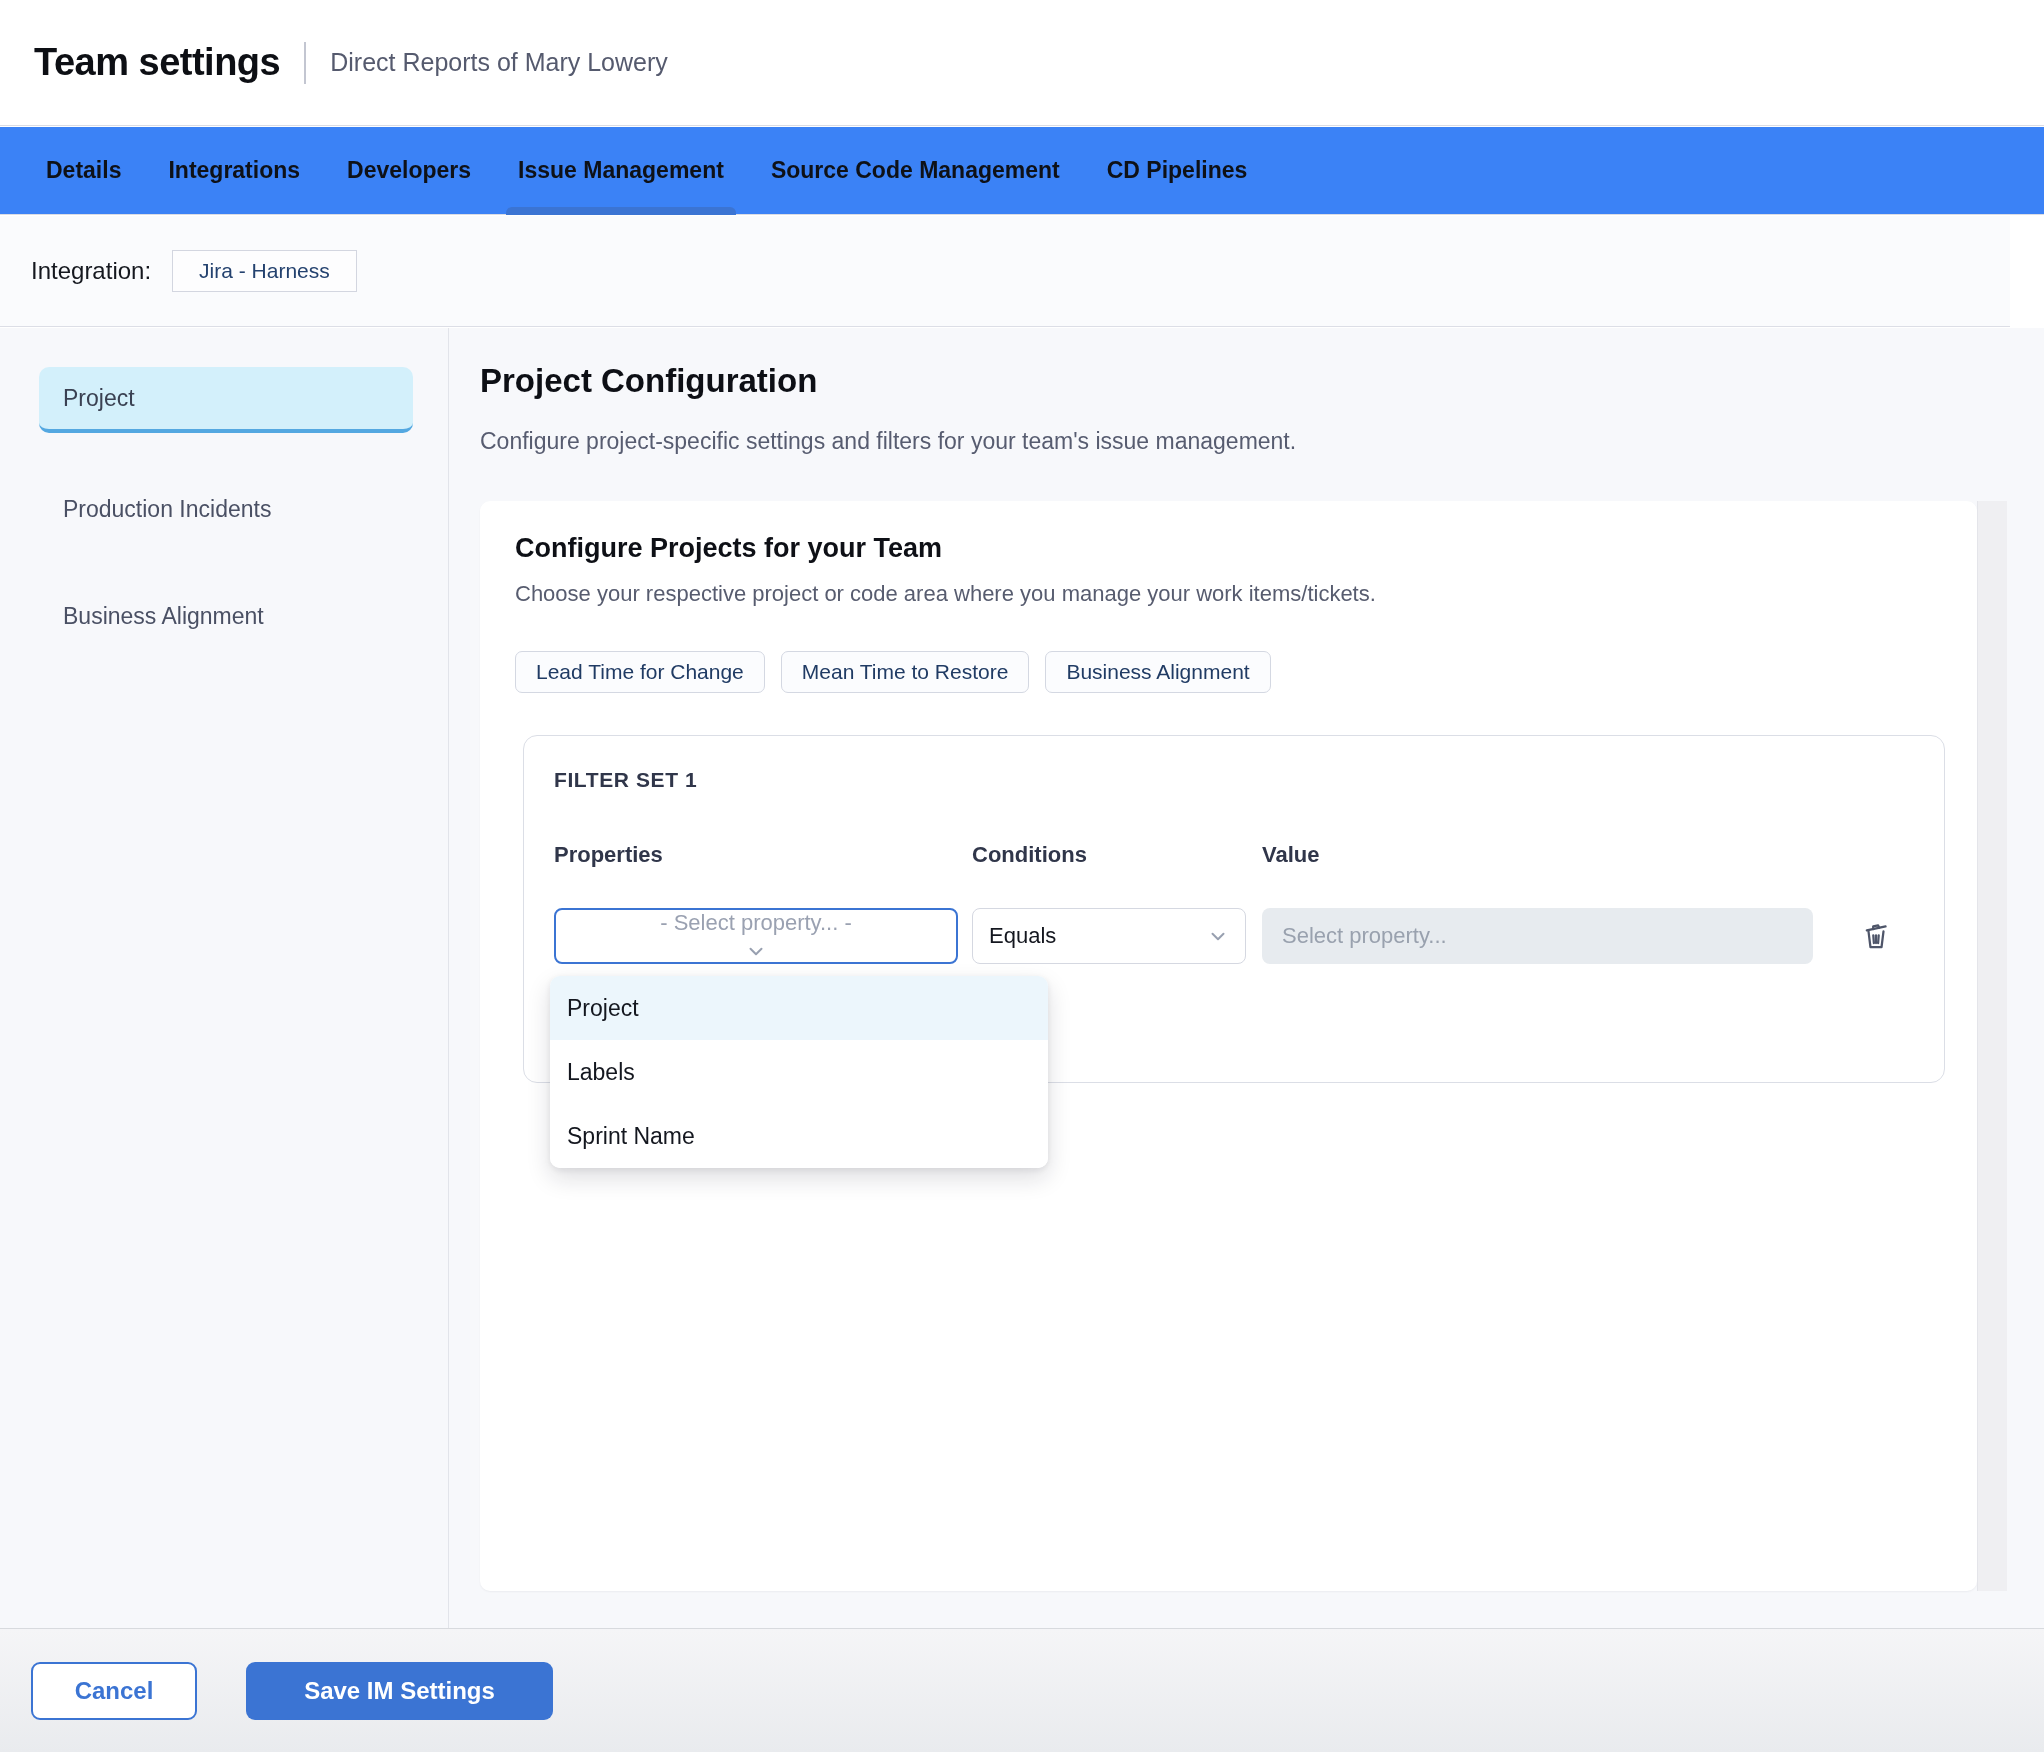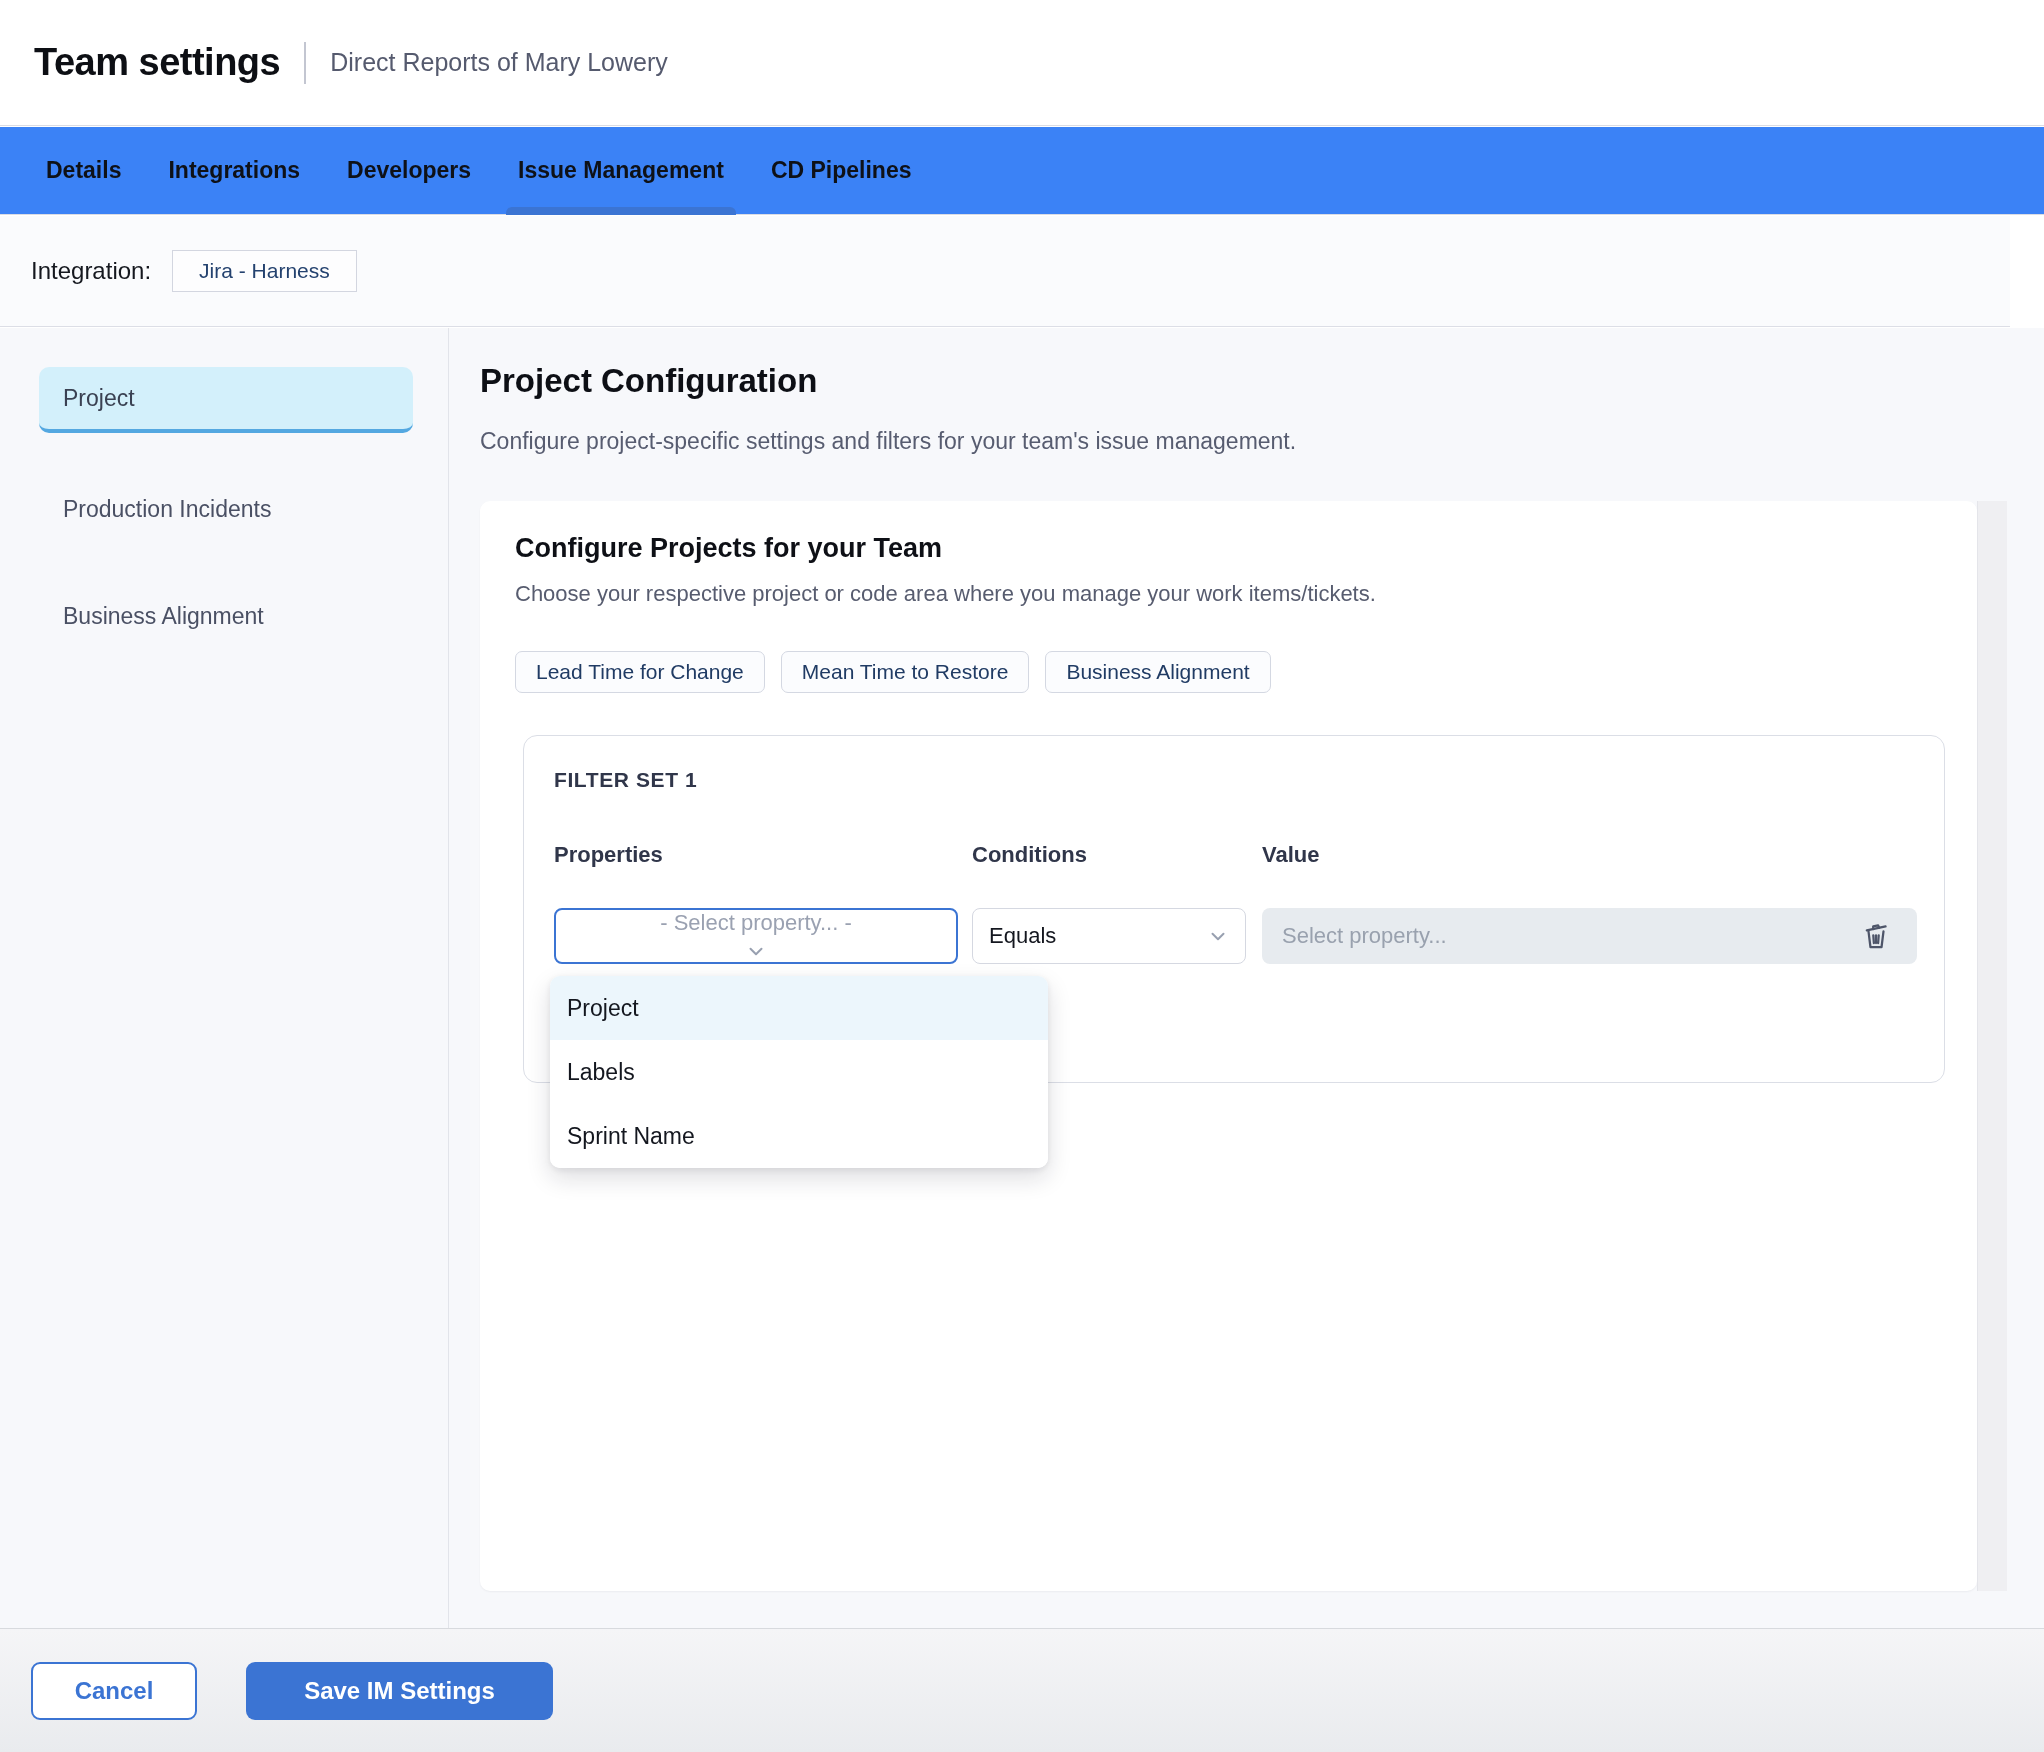--- a/index.html
+++ b/index.html
@@ -60,21 +60,21 @@
   .col-properties{left:30px;} .col-conditions{left:448px;} .col-value{left:738px;}
 
   .select{position:absolute;top:172px;height:56px;display:flex;align-items:center;
     justify-content:space-between;padding:0 16px;border-radius:8px;background:#fff;
     font-size:22px;cursor:pointer;}
   .select.property{left:30px;width:404px;border:2px solid #3b74d3;flex-direction:column;}
   .select.condition{left:448px;width:274px;border:1px solid #d5d8e1;color:#14171f;}
   .ph{color:#9aa1b1;}
   .chev{flex:0 0 auto;stroke:#98a0b0;}
 
-  .value-input{position:absolute;left:738px;top:172px;width:655px;height:56px;border:none;
+  .value-input{position:absolute;left:738px;top:172px;width:551px;height:56px;border:none;
     border-radius:8px;background:#e7ebef;padding:0 20px;font-size:22px;color:#14171f;
     font-family:"Liberation Sans", sans-serif;}
   .value-input::placeholder{color:#99a1ae;}
   .trash-btn{position:absolute;left:1330px;top:178px;width:44px;height:44px;background:none;
     border:none;padding:0;color:#4e5569;cursor:pointer;}
 
   .dropdown{position:absolute;left:101px;top:648px;width:498px;background:#fff;border-radius:10px;
     box-shadow:0 10px 24px rgba(20,24,40,.14),0 2px 6px rgba(20,24,40,.08);z-index:5;overflow:hidden;}
   .dd-item{height:64px;display:flex;align-items:center;padding-left:17px;font-size:23px;
     color:#14171f;cursor:pointer;background:#fff;}
@@ -108,20 +108,23 @@
     </div>
     <div class="tab">
       <span>Integrations</span>
     </div>
     <div class="tab">
       <span>Developers</span>
     </div>
     <div class="tab active">
       <span>Issue Management</span>
       <div class="underline"></div>
+    </div>
+    <div class="tab">
+      <span>Source Code Management</span>
     </div>
     <div class="tab">
       <span>CD Pipelines</span>
     </div>
   </nav>
 
   <div class="integration-row">
     <span class="int-label">Integration:</span>
     <span class="int-chip">Jira - Harness</span>
   </div>

